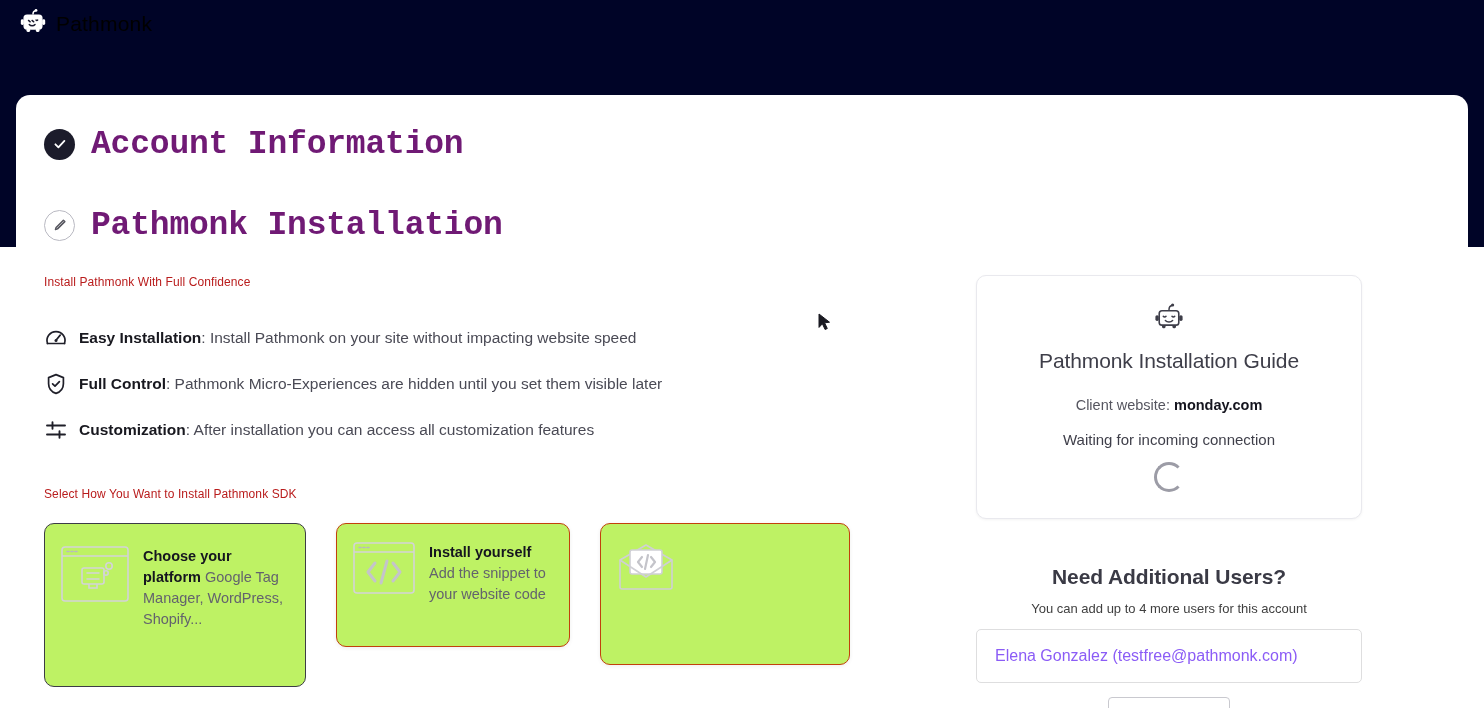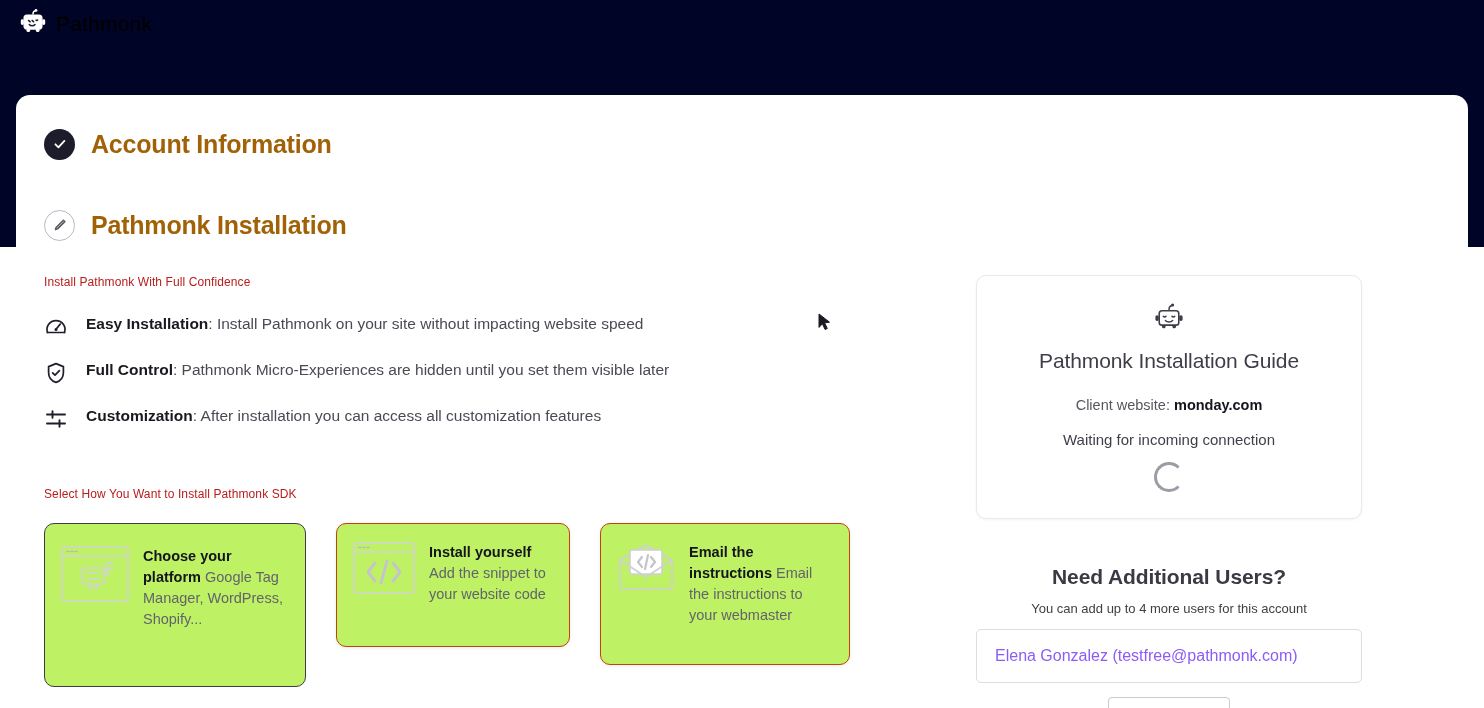--- a/index.html
+++ b/index.html
@@ -77,24 +77,25 @@
     width: 31px; height: 31px;
     border-radius: 50%;
     display: flex;
     align-items: center;
     justify-content: center;
     flex: 0 0 auto;
   }
   .step-badge.done { background: #1c1c2b; }
   .step-badge.active { background: #ffffff; border: 1.4px solid #b9b9c2; }
   .step-title {
-    font-size: 25px;
+    font-size: 33px;
     font-weight: 700;
-    color: #a16207;
+    color: #701a75;
     letter-spacing: -.2px;
+    font-family: Liberation Mono, monospace;
   }
 
   
   .content {
     position: absolute;
     left: 0; top: 180px;
     width: 1452px;
     display: flex;
     padding: 0 0 0 28px;
   }
@@ -105,22 +106,22 @@
     font-size: 12px;
     color: #b91c1c;
     font-weight: 400;
     letter-spacing: .1px;
   }
 
   
   .features { margin-top: 26px; }
   .feature {
     display: flex;
-    align-items: flex-start;
-    gap: 18px;
+    align-items: center;
+    gap: 11px;
     height: 46px;
   }
   .feature-icon { width: 24px; height: 24px; flex: 0 0 auto; color: #1f1f29; }
   .feature-text {
     font-size: 15.5px;
     color: #4a4a55;
     line-height: 1.2;
   }
   .feature-text b { color: #18181f; font-weight: 700; }
 
@@ -385,24 +386,20 @@
           <span class="card-icon">
             <svg width="58" height="50" viewBox="0 0 58 50" fill="none">
               <path d="M3 18L29 3l26 15v27a2 2 0 0 1-2 2H5a2 2 0 0 1-2-2V18z" stroke="#cfcfd5" stroke-width="1.6" stroke-linejoin="round"></path>
               <rect x="13" y="8" width="32" height="24" rx="2" fill="#fff" stroke="#cfcfd5" stroke-width="1.6"></rect>
               <path d="M25 15l-4 5 4 5" stroke="#c4c4ca" stroke-width="2.2" stroke-linecap="round" stroke-linejoin="round"></path>
               <path d="M34 15l4 5-4 5" stroke="#c4c4ca" stroke-width="2.2" stroke-linecap="round" stroke-linejoin="round"></path>
               <path d="M31 13l-3 14" stroke="#c4c4ca" stroke-width="2.2" stroke-linecap="round"></path>
               <path d="M3 18l26 17 26-17" stroke="#cfcfd5" stroke-width="1.6" stroke-linejoin="round" fill="none"></path>
             </svg>
           </span>
-          <span class="card-copy">
-            <span class="card-title">Email the instructions</span>
-            <span class="card-desc">Email the instructions to your webmaster</span>
-          </span>
         </div>
 
       </div>
     </div>
 
     <div class="col-right">
 
       <div class="guide">
         <div class="guide-head">
           <span>

